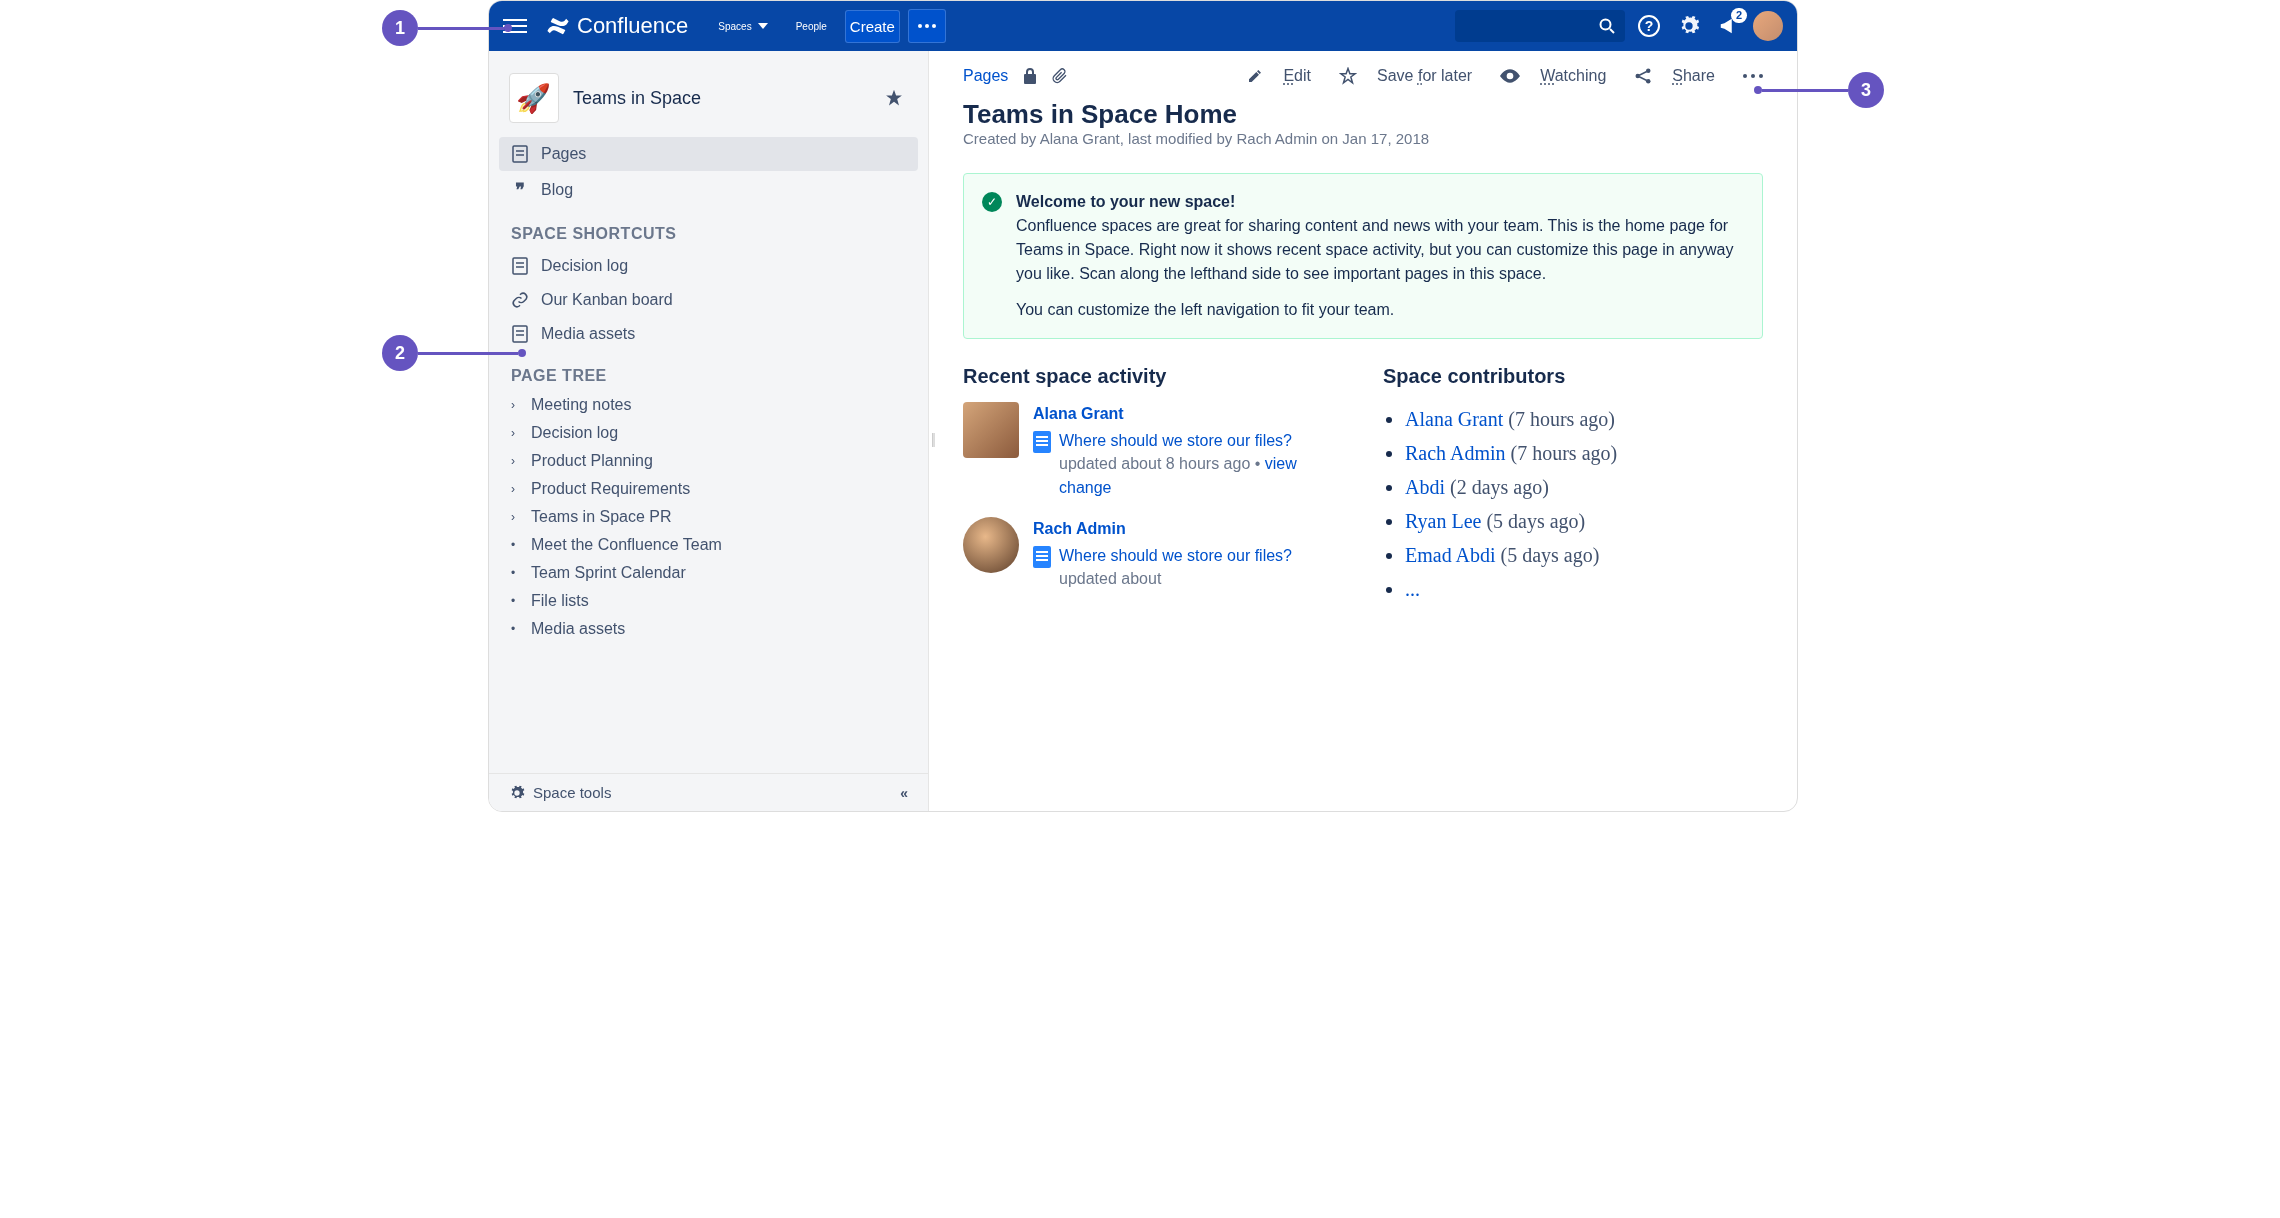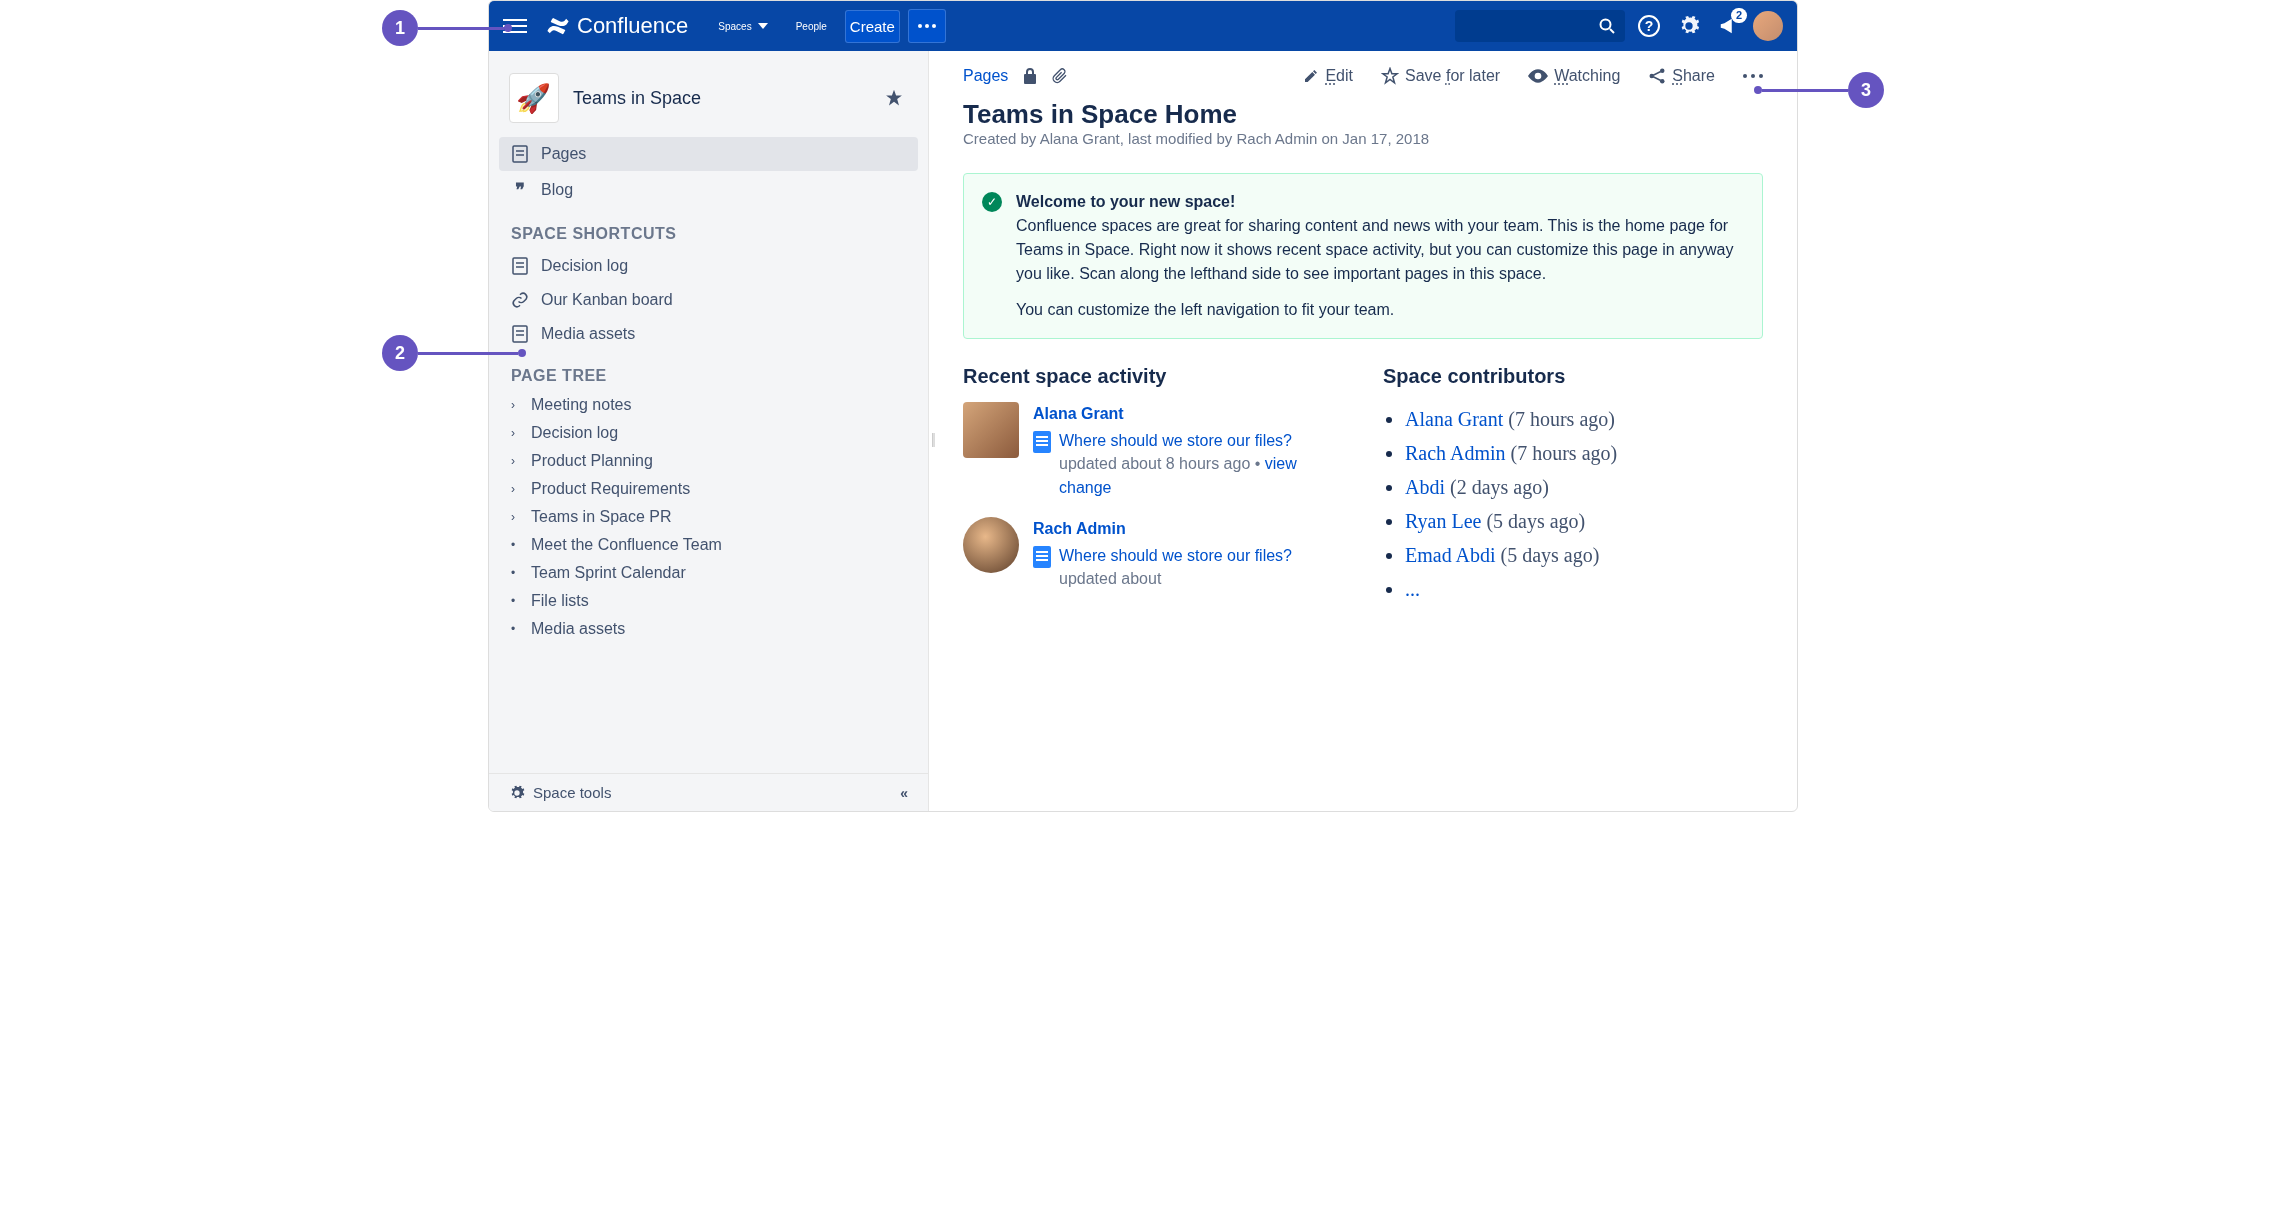--- a/index.html
+++ b/index.html
@@ -5,21 +5,21 @@
 * { box-sizing: border-box; margin: 0; padding: 0; }
 body { font-family: -apple-system, BlinkMacSystemFont, "Segoe UI", Helvetica, Arial, sans-serif; background: #fff; color: #172b4d; font-size: 14px; }
 .viewport { width: 1520px; margin: 0 auto; position: relative; }
 
 
 .callout { position: absolute; width: 36px; height: 36px; border-radius: 50%; background: #6554c0; color: #fff; display: flex; align-items: center; justify-content: center; font-size: 18px; font-weight: 600; z-index: 100; }
 .callout-line { position: absolute; height: 3px; background: #6554c0; z-index: 99; }
 .callout-dot { position: absolute; width: 8px; height: 8px; border-radius: 50%; background: #6554c0; z-index: 99; }
 
 
-.app { margin-left: 108px; width: 1310px; border: 1px solid #ddd; border-radius: 6px; overflow: hidden; background: #fff; }
+.app { margin-left: 108px; width: 1310px; border: 1px solid #ddd; border-radius: 14px; overflow: hidden; background: #fff; }
 
 
 .topnav { background: #0747a6; height: 50px; display: flex; align-items: center; gap: 8px; padding: 0 14px; color: #fff; }
 .hamburger { width: 24px; height: 24px; display:flex; flex-direction:column; justify-content:center; gap:4px; cursor:pointer; }
 .hamburger span { display:block; height:2px; background:#fff; }
 .brand { display:flex; align-items:center; gap:6px; font-size:22px; font-weight:500; margin-left:10px; margin-right:12px; }
 .brand svg { flex:none; }
 .navlink { color:#fff; padding:6px 10px; cursor:pointer; font-size:10px; display:flex; align-items:center; gap:6px; }
 .btn-create { background:#0052cc; padding:7px 4px; border-radius:3px; font-size:15px; cursor:pointer; color:#fff; border:1px solid rgba(255,255,255,0.2); }
 .btn-dots { background:#0052cc; width:38px; height:34px; display:flex; align-items:center; justify-content:center; border-radius:3px; cursor:pointer; border:1px solid rgba(255,255,255,0.2); }
@@ -47,21 +47,21 @@
 .tree-item .exp { width:10px; color:#42526e; font-size:12px; }
 .side-footer { margin-top:auto; border-top:1px solid #e5e5e5; padding:10px 20px; display:flex; justify-content:space-between; align-items:center; color:#42526e; }
 .side-footer .tools { display:flex; align-items:center; gap:8px; cursor:pointer; font-size:15px; }
 
 
 .main { flex:1; padding:16px 34px 0 34px; overflow:hidden; }
 .page-actions { display:flex; align-items:center; gap:28px; margin-bottom:14px; }
 .page-actions .left { display:flex; align-items:center; gap:14px; }
 .page-actions .right { margin-left:auto; display:flex; align-items:center; gap:28px; }
 .crumb { color:#0052cc; font-size:16px; cursor:pointer; }
-.action { display:flex; align-items:center; gap:6px; color:#42526e; font-size:16px; cursor:pointer; }
+.action { display:flex; align-items:center; gap:20px; color:#42526e; font-size:16px; cursor:pointer; }
 .action .ul { text-decoration: underline dotted; text-underline-offset:3px; }
 .icn-btn-sm { color:#42526e; cursor:pointer; display:flex; align-items:center; }
 h1.page-title { font-size:26px; color:#172b4d; font-weight:600; margin-bottom:0; }
 .byline { color:#6b778c; font-size:15px; margin-bottom:26px; }
 
 .panel-success { border:1px solid #abf5d1; background:#f3fdf7; border-radius:4px; padding:16px 18px; display:flex; gap:14px; margin-bottom:26px; }
 .panel-success .check { width:20px; height:20px; border-radius:50%; background:#00875a; color:#fff; display:flex; align-items:center; justify-content:center; font-size:12px; flex:none; margin-top:2px; }
 .panel-body { color:#172b4d; font-size:16px; line-height:1.5; }
 .panel-body strong { font-weight:700; }
 .panel-body p { margin-bottom:12px; }

